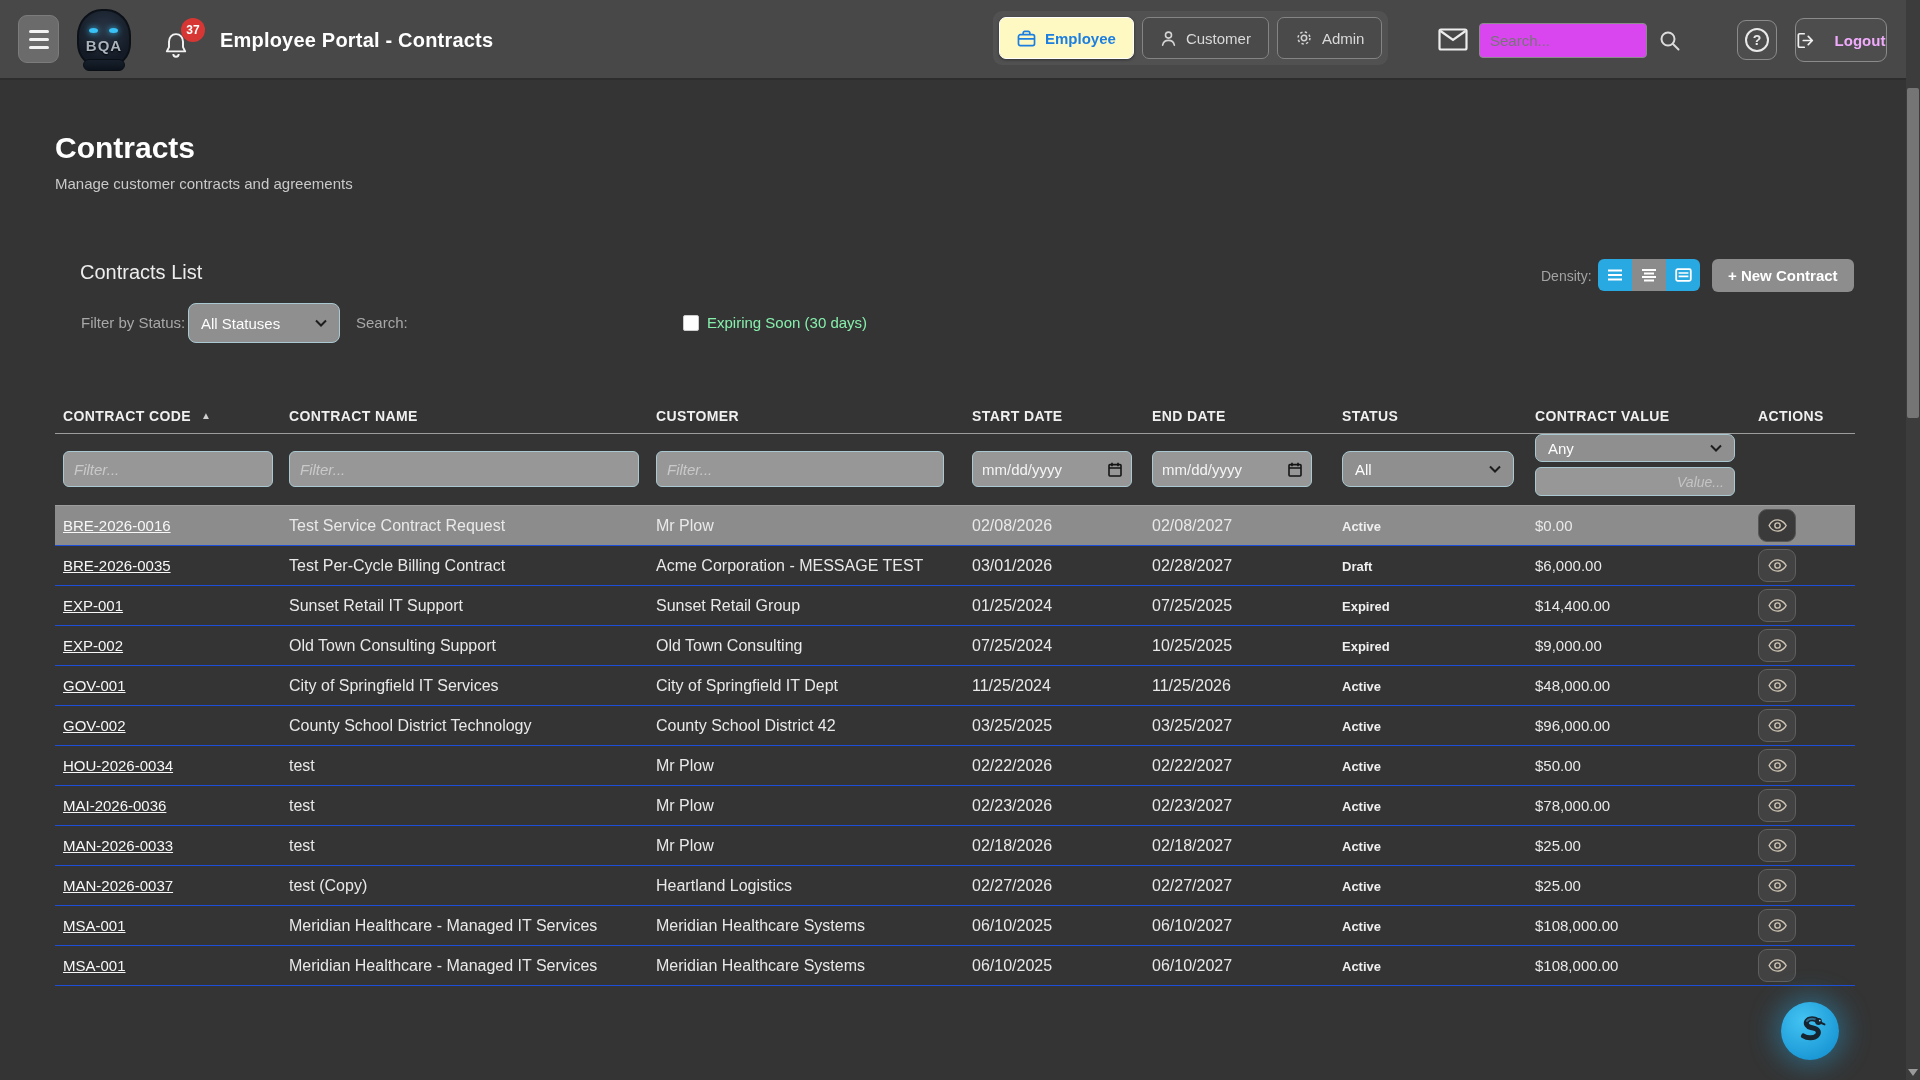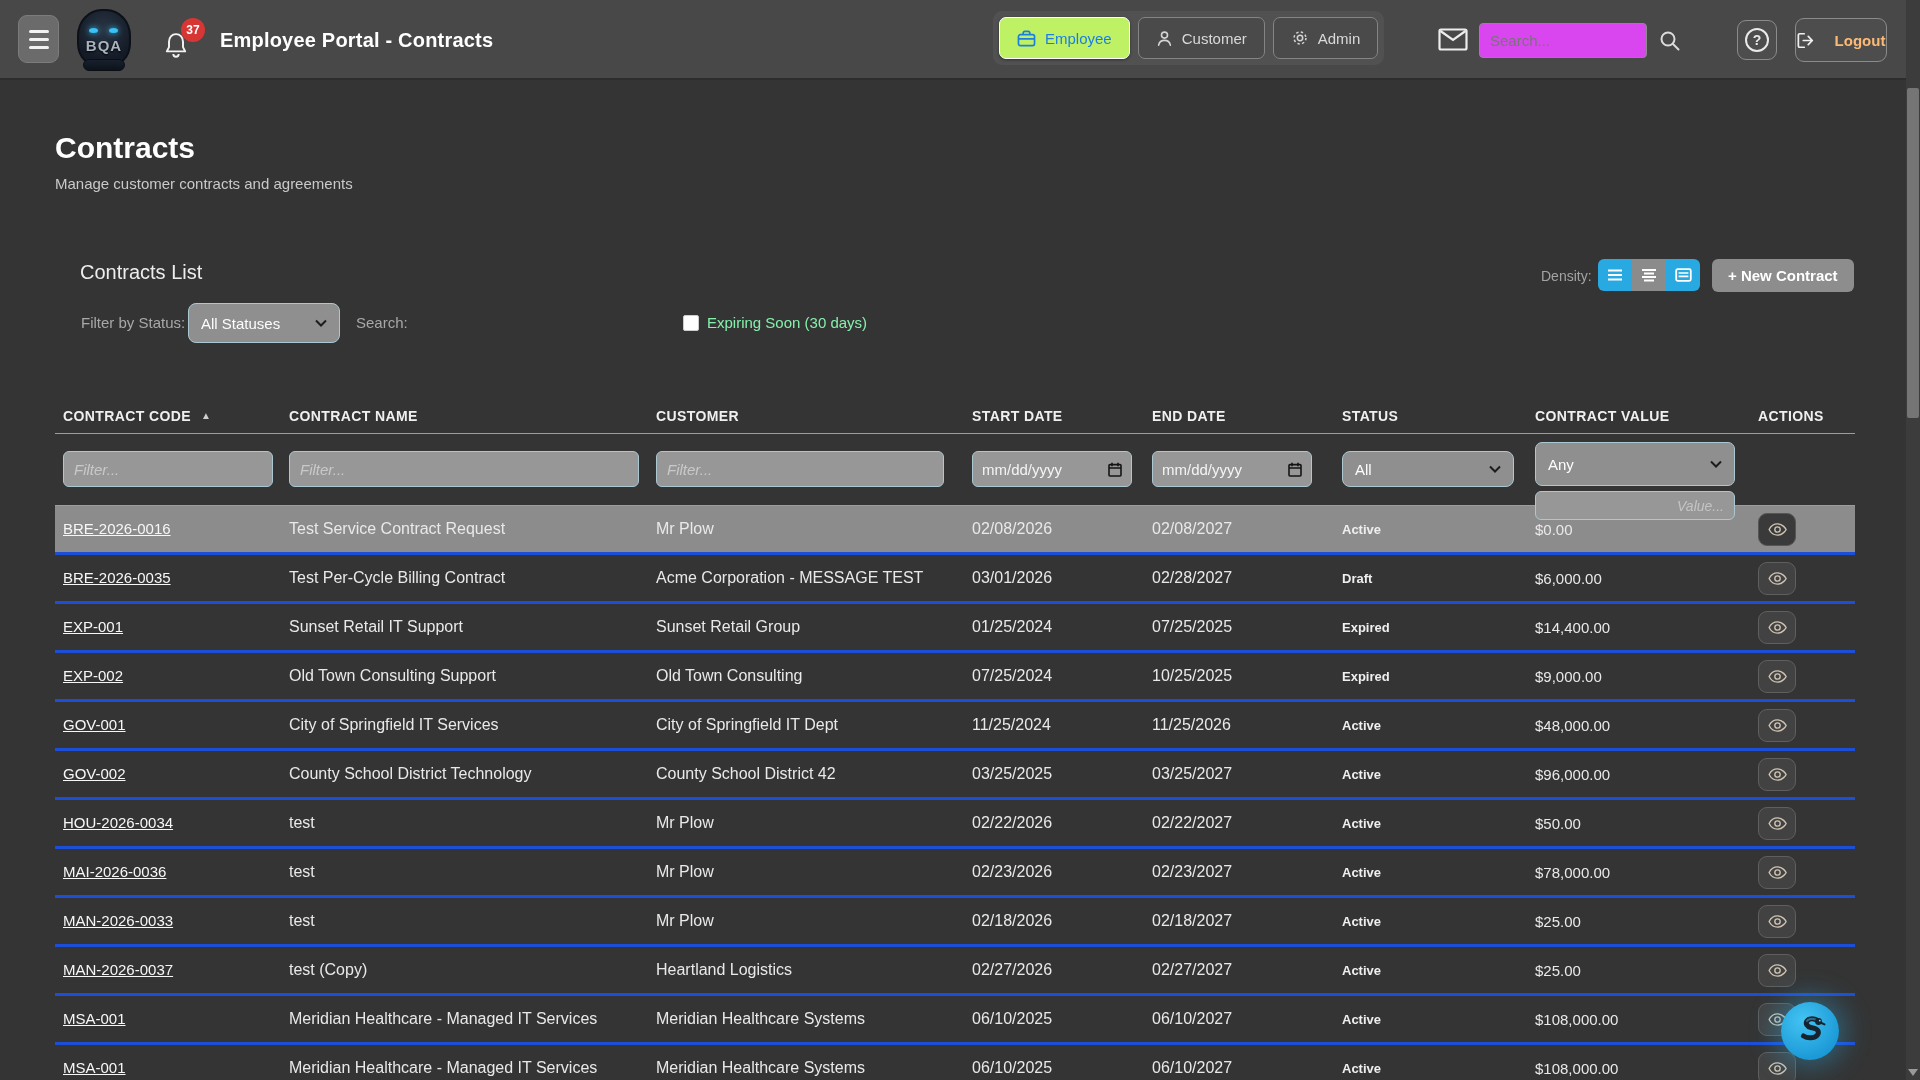--- a/index.html
+++ b/index.html
@@ -17,30 +17,30 @@
   .logo .eye.l { left:16px; } .logo .eye.r { left:36px; }
   .logo .word { position:absolute; left:0; right:0; top:30px; text-align:center; font-size:15px; font-weight:bold; color:#aab3bd; letter-spacing:1px; text-shadow:0 1px 2px #000; }
   .logo .legs { position:absolute; left:10px; right:10px; bottom:2px; height:12px; background:linear-gradient(#17202c,#0d131c); border-radius:6px; border:1px solid #0a0f16; }
   .bell-wrap { position:absolute; left:163px; top:22px; width:44px; height:44px; }
   .bell-wrap svg { position:absolute; left:0; top:10px; }
   .badge { position:absolute; left:18px; top:-4px; min-width:24px; height:24px; padding:0 5px; background:#d63734; border-radius:12px; color:#fff; font-size:12px; font-weight:bold; display:flex; align-items:center; justify-content:center; }
   .app-title { position:absolute; left:220px; top:0; height:80px; display:flex; align-items:center; color:#ffffff; font-size:20px; font-weight:bold; letter-spacing:.2px; }
 
   .nav-group { position:absolute; left:993px; top:11px; height:54px; background:#515151; border-radius:9px; display:flex; align-items:center; gap:8px; padding:0 6px; }
   .nav-btn { height:42px; border-radius:7px; display:flex; align-items:center; gap:9px; padding:0 17px; font-size:15px; cursor:pointer; border:1px solid #848484; background:#4a4a4a; color:#d9d9d9; }
-  .nav-btn.active { background:#bef264; border-color:#ffffff; color:#1c7fe0; font-weight:normal; box-shadow:0 1px 3px rgba(0,0,0,.4); }
+  .nav-btn.active { background:#fef9c3; border-color:#ffffff; color:#1c7fe0; font-weight:bold; box-shadow:0 1px 3px rgba(0,0,0,.4); }
   .nav-btn svg { display:block; }
 
   .mail-icon { position:absolute; left:1438px; top:28px; }
   .hsearch { position:absolute; left:1479px; top:23px; width:168px; height:35px; background:#d946ef; border:1px solid #8b8b8b; border-radius:4px; padding:0 10px; font-size:15px; color:#2e2e2e; outline:none; }
   .hsearch::placeholder { color:#757575; }
   .mag-icon { position:absolute; left:1658px; top:29px; }
   .help-btn { position:absolute; left:1737px; top:20px; width:40px; height:40px; background:#4d4d4d; border:1px solid #8b8b8b; border-radius:9px; display:flex; align-items:center; justify-content:center; cursor:pointer; }
   .help-q { width:24px; height:24px; border:2px solid #e9e9e9; border-radius:50%; color:#e9e9e9; font-size:14px; font-weight:bold; display:flex; align-items:center; justify-content:center; }
-  .logout-btn { position:absolute; left:1795px; top:18px; width:92px; height:44px; background:#4d4d4d; border:1px solid #8b8b8b; border-radius:9px; display:flex; align-items:center; justify-content:center; gap:20px; color:#fdba74; font-size:15px; font-weight:bold; cursor:pointer; }
+  .logout-btn { position:absolute; left:1795px; top:18px; width:92px; height:44px; background:#4d4d4d; border:1px solid #8b8b8b; border-radius:9px; display:flex; align-items:center; justify-content:center; gap:20px; color:#f0abfc; font-size:15px; font-weight:bold; cursor:pointer; }
 
   
   .page-title { position:absolute; left:55px; top:131px; font-size:30px; font-weight:600; color:#ffffff; }
   .page-sub { position:absolute; left:55px; top:175px; font-size:15px; color:#c9c9c9; }
 
   
   .panel-title { position:absolute; left:80px; top:261px; font-size:20px; font-weight:normal; color:#ededed; }
   .density-label { position:absolute; left:1541px; top:268px; font-size:14px; color:#a3a3a3; }
   .density-group { position:absolute; left:1598px; top:259px; height:32px; display:flex; border-radius:6px; overflow:hidden; }
   .dens-btn { width:34px; height:32px; display:flex; align-items:center; justify-content:center; cursor:pointer; background:#8b8b8b; }
@@ -63,25 +63,25 @@
   .thead { height:36px; align-items:center; border-bottom:1px solid #9c9c9c; }
   .th { font-size:14px; font-weight:bold; color:#f0f0f0; letter-spacing:.4px; padding-left:8px; display:flex; align-items:center; gap:10px; }
   .sort-arrow { font-size:10px; color:#cfcfcf; }
   .tfilter { height:72px; border-bottom:1px solid #9c9c9c; position:relative; }
   .tf-cell { position:relative; padding-left:8px; }
   .f-input { margin-top:17px; height:36px; background:#979797; border:1px solid #a9c8d1; border-radius:6px; padding:0 10px; font-size:15px; color:#222; outline:none; width:210px; }
   .f-input::placeholder { color:#c9c9c9; font-style:italic; }
   .f-input.w2 { width:350px; } .f-input.w3 { width:288px; }
   .date-box { margin-top:17px; height:36px; background:#979797; border:1px solid #a9c8d1; border-radius:6px; display:flex; align-items:center; justify-content:space-between; padding:0 9px; width:160px; color:#f4f4f4; font-size:15px; cursor:text; }
   .sel-all { margin-top:17px; height:36px; width:172px; }
-  .sel-any { margin-top:8px; height:44px; width:200px; border-radius:7px; }
+  .sel-any { height:28px; width:200px; border-radius:7px; }
   .value-input { margin-top:5px; height:29px; width:200px; background:#979797; border:1px solid #a9c8d1; border-radius:6px; padding:0 10px; font-size:14px; color:#222; outline:none; display:block;text-align:right; }
   .value-input::placeholder { color:#c4c4c4; font-style:italic; }
 
-  .trow { height:49px; align-items:center; border-bottom:3px solid #1d4ed8; font-size:16px; color:#e9e9e9; cursor:pointer; }
+  .trow { height:40px; align-items:center; border-bottom:1px solid #1d4ed8; font-size:16px; color:#e9e9e9; cursor:pointer; }
   .trow.hl { background:#8c8c8c; }
   .cell { padding-left:8px; overflow:hidden; white-space:nowrap; }
   .code-link { color:#f7f7f7; font-size:15px; text-decoration:underline; }
   .status-txt { font-size:13px; font-weight:bold; color:#efefef; }
   .value-txt { font-size:15px; }
   .view-btn { width:38px; height:33px; background:#424242; border:1px solid #5f5f5f; border-radius:9px; display:flex; align-items:center; justify-content:center; cursor:pointer; }
   .trow.hl .view-btn { background:#3a3a3a; border-color:#565656; }
 
   
   .sb-track { position:absolute; right:0; top:0; width:14px; height:1080px; background:#3c3c3c; z-index:9; }

